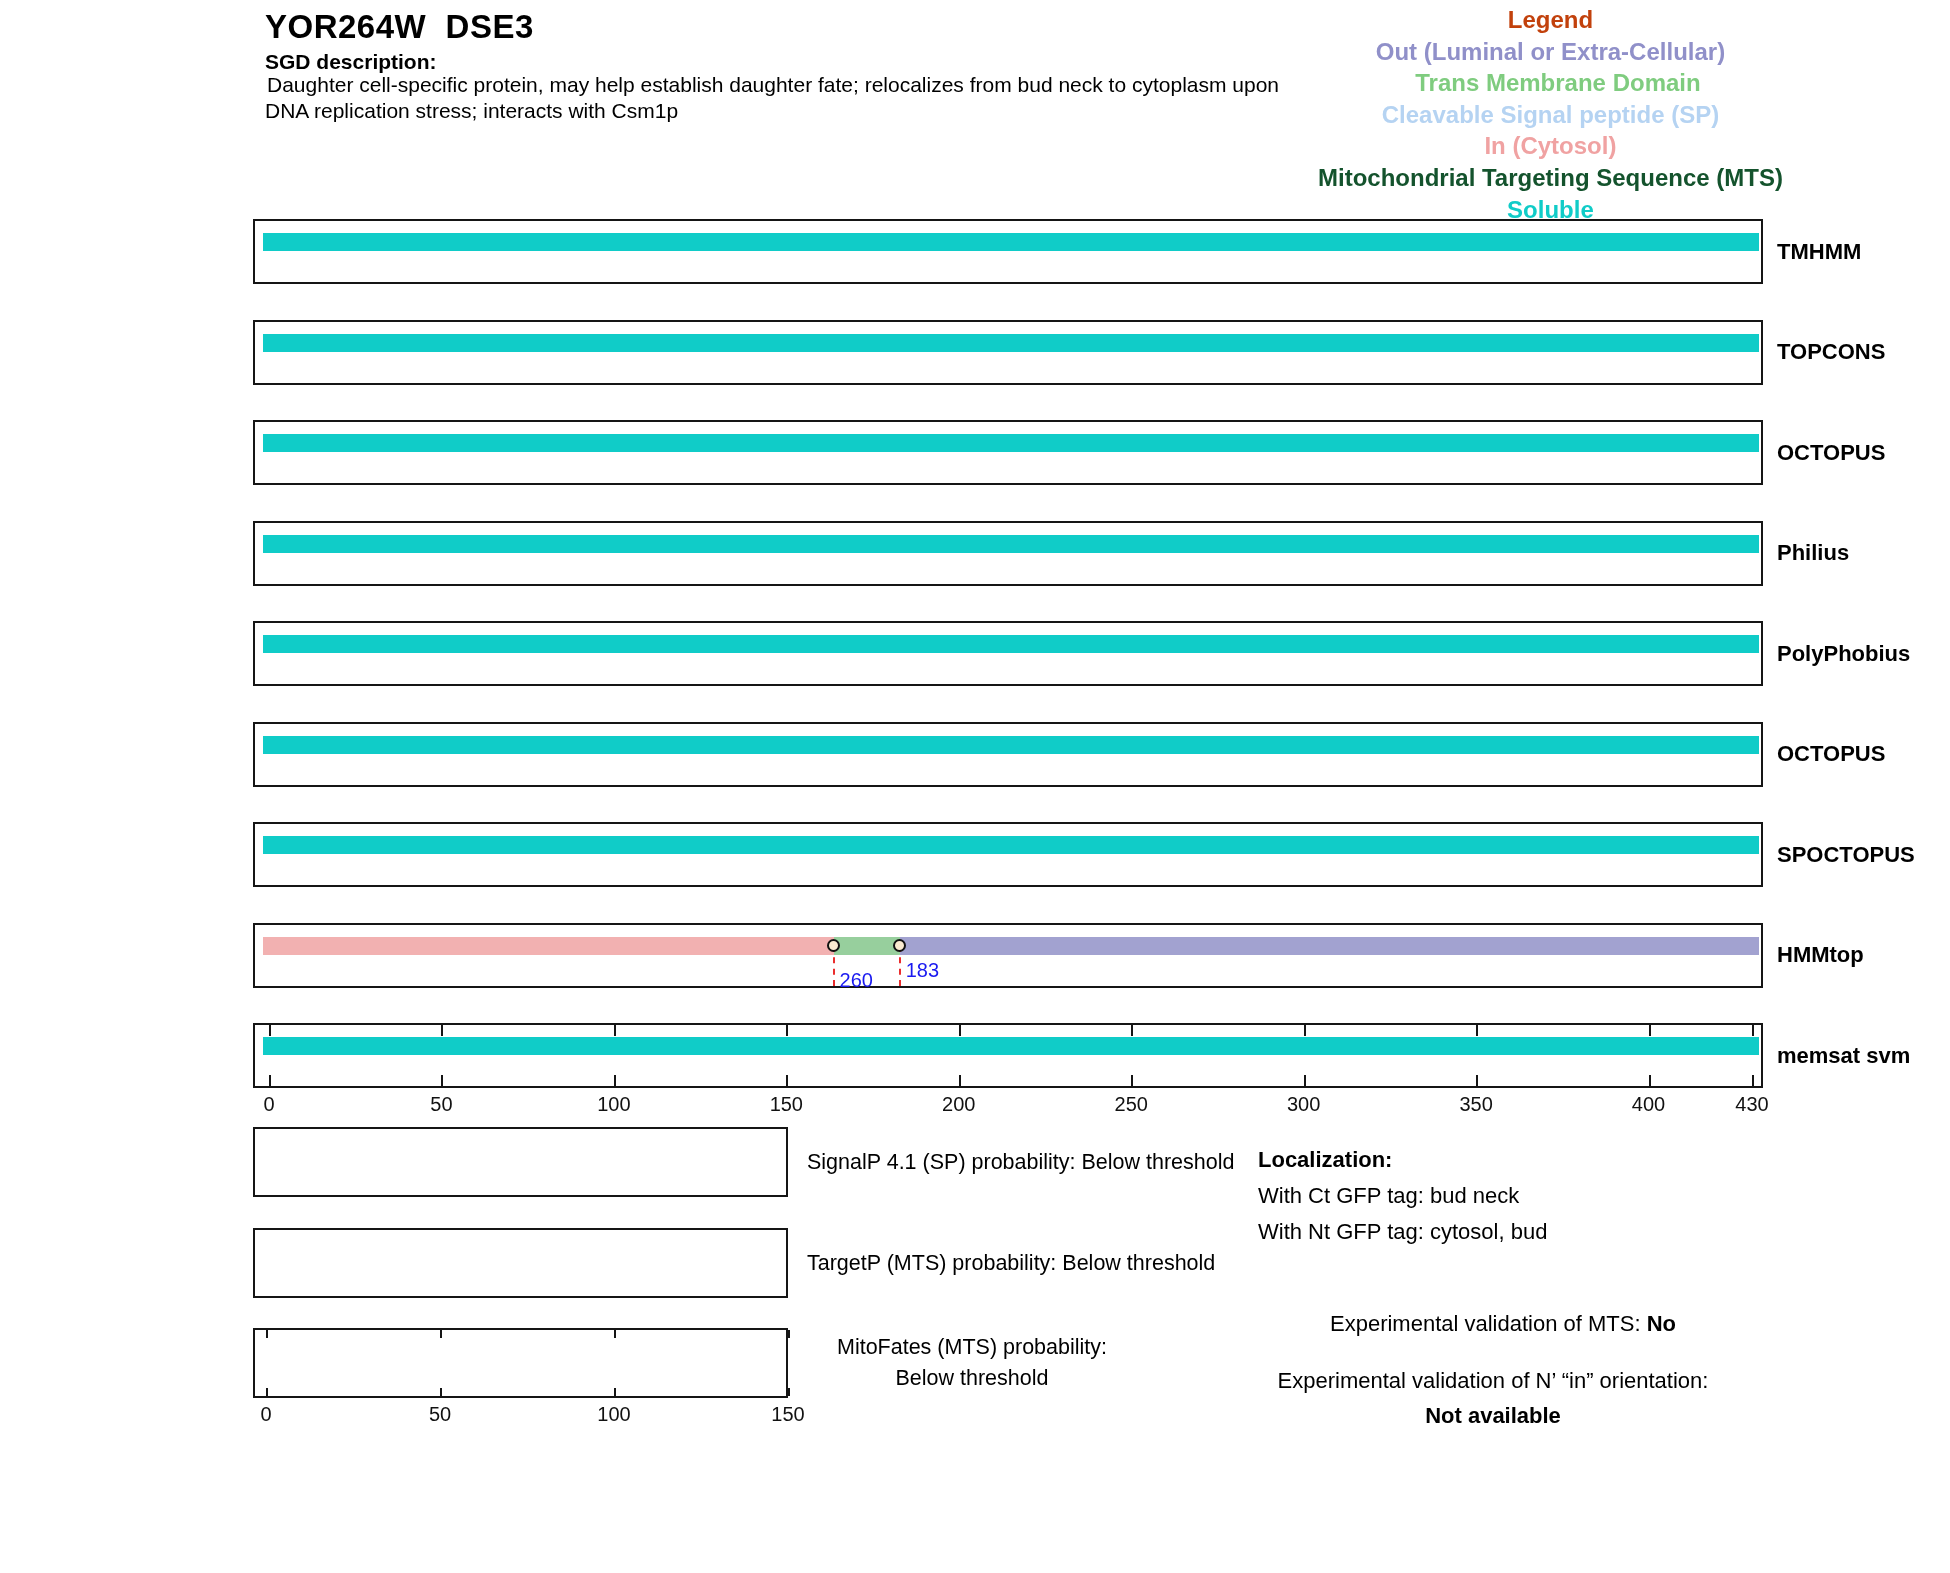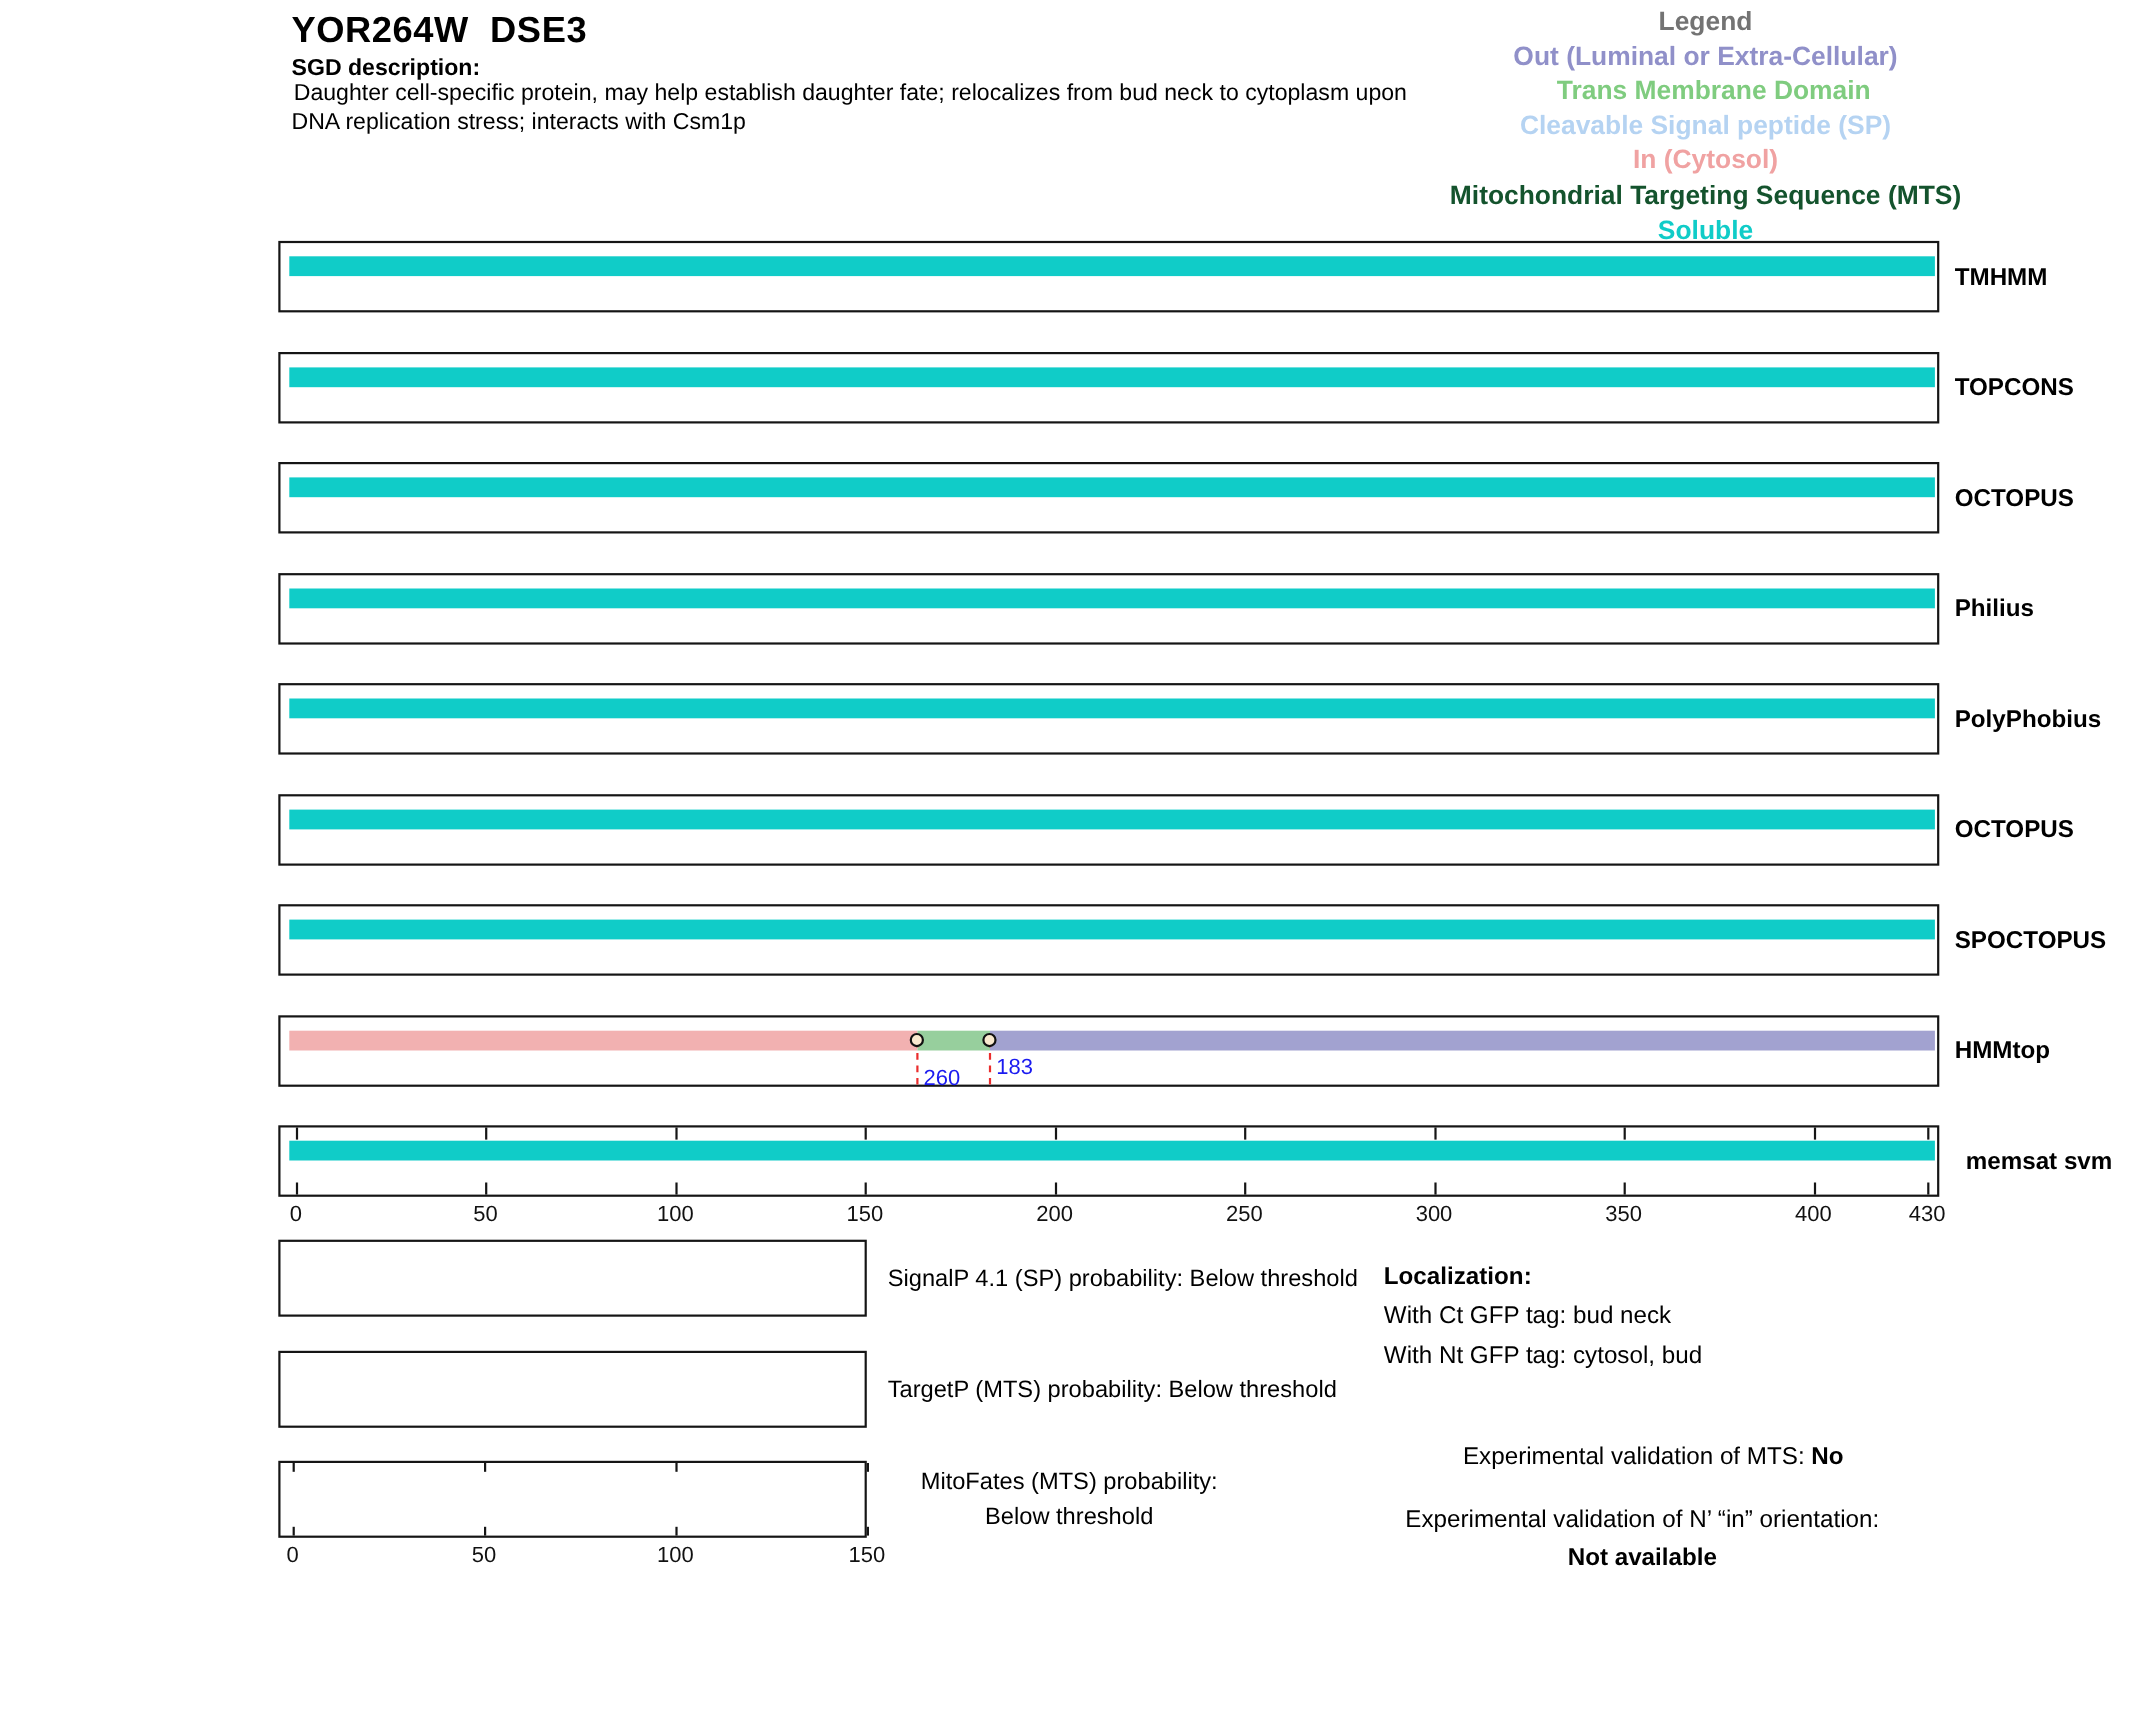--- a/index.html
+++ b/index.html
@@ -5,21 +5,21 @@
   html,body{margin:0;padding:0;background:#fff;}
   #stage{
     position:relative;width:1950px;height:1573px;background:#ffffff;
     font-family:"Liberation Sans","DejaVu Sans",sans-serif;color:#000;overflow:hidden;
   }
   .abs{position:absolute;text-align:center;}
   .page-title{font-size:33px;font-weight:bold;white-space:pre;letter-spacing:.5px;}
   .sgd-label{font-size:21px;font-weight:bold;}
   .desc-line{font-size:21px;white-space:pre;}
   .legend-block{line-height:31.6px;font-size:24px;font-weight:bold;white-space:nowrap;}
-  .legend-title{color:#737373;}
+  .legend-title{color:#c2410c;}
   .track-box{border:2px solid #151515;background:#fff;box-sizing:border-box;}
   .bar-seg{position:absolute;top:12px;height:18px;}
   .track-label{font-size:22px;font-weight:bold;display:flex;align-items:center;white-space:nowrap;}
   .tick{position:absolute;width:2px;background:#151515;}
   .axis-label{position:absolute;width:64px;margin-left:-32px;text-align:center;font-size:20px;color:#111;}
   .marker-circle{position:absolute;width:9px;height:9px;border:2.5px solid #111;border-radius:50%;box-sizing:content-box;}
   .marker-line{position:absolute;width:0;border-left:2px dashed #EA2D2D;}
   .marker-label{position:absolute;font-size:20px;color:#1A1AF0;white-space:nowrap;}
   .plot-label{font-size:21.5px;display:flex;align-items:center;line-height:31px;}
   .loc-line{font-size:22px;white-space:nowrap;}
@@ -105,21 +105,21 @@
         <div class="tick" style="left: 876.209px; bottom: 0px; height: 11px;"></div>
         <div class="tick" style="left: 1048.65px; top: 0px; height: 11px;"></div>
         <div class="tick" style="left: 1048.65px; bottom: 0px; height: 11px;"></div>
         <div class="tick" style="left: 1221.09px; top: 0px; height: 11px;"></div>
         <div class="tick" style="left: 1221.09px; bottom: 0px; height: 11px;"></div>
         <div class="tick" style="left: 1393.53px; top: 0px; height: 11px;"></div>
         <div class="tick" style="left: 1393.53px; bottom: 0px; height: 11px;"></div>
         <div class="tick" style="left: 1497px; top: 0px; height: 11px;"></div>
         <div class="tick" style="left: 1497px; bottom: 0px; height: 11px;"></div>
       </div>
-      <div class="abs track-label" style="left: 1777px; top: 1023px; height: 65px; margin-left: 10px;">memsat svm</div>
+      <div class="abs track-label" style="left: 1777px; top: 1023px; height: 65px;">memsat svm</div>
     </div>
   <div id="main-axis">
       <div class="axis-label" style="left: 269px; top: 1093px;">0</div>
       <div class="axis-label" style="left: 441.442px; top: 1093px;">50</div>
       <div class="axis-label" style="left: 613.884px; top: 1093px;">100</div>
       <div class="axis-label" style="left: 786.326px; top: 1093px;">150</div>
       <div class="axis-label" style="left: 958.767px; top: 1093px;">200</div>
       <div class="axis-label" style="left: 1131.21px; top: 1093px;">250</div>
       <div class="axis-label" style="left: 1303.65px; top: 1093px;">300</div>
       <div class="axis-label" style="left: 1476.09px; top: 1093px;">350</div>

